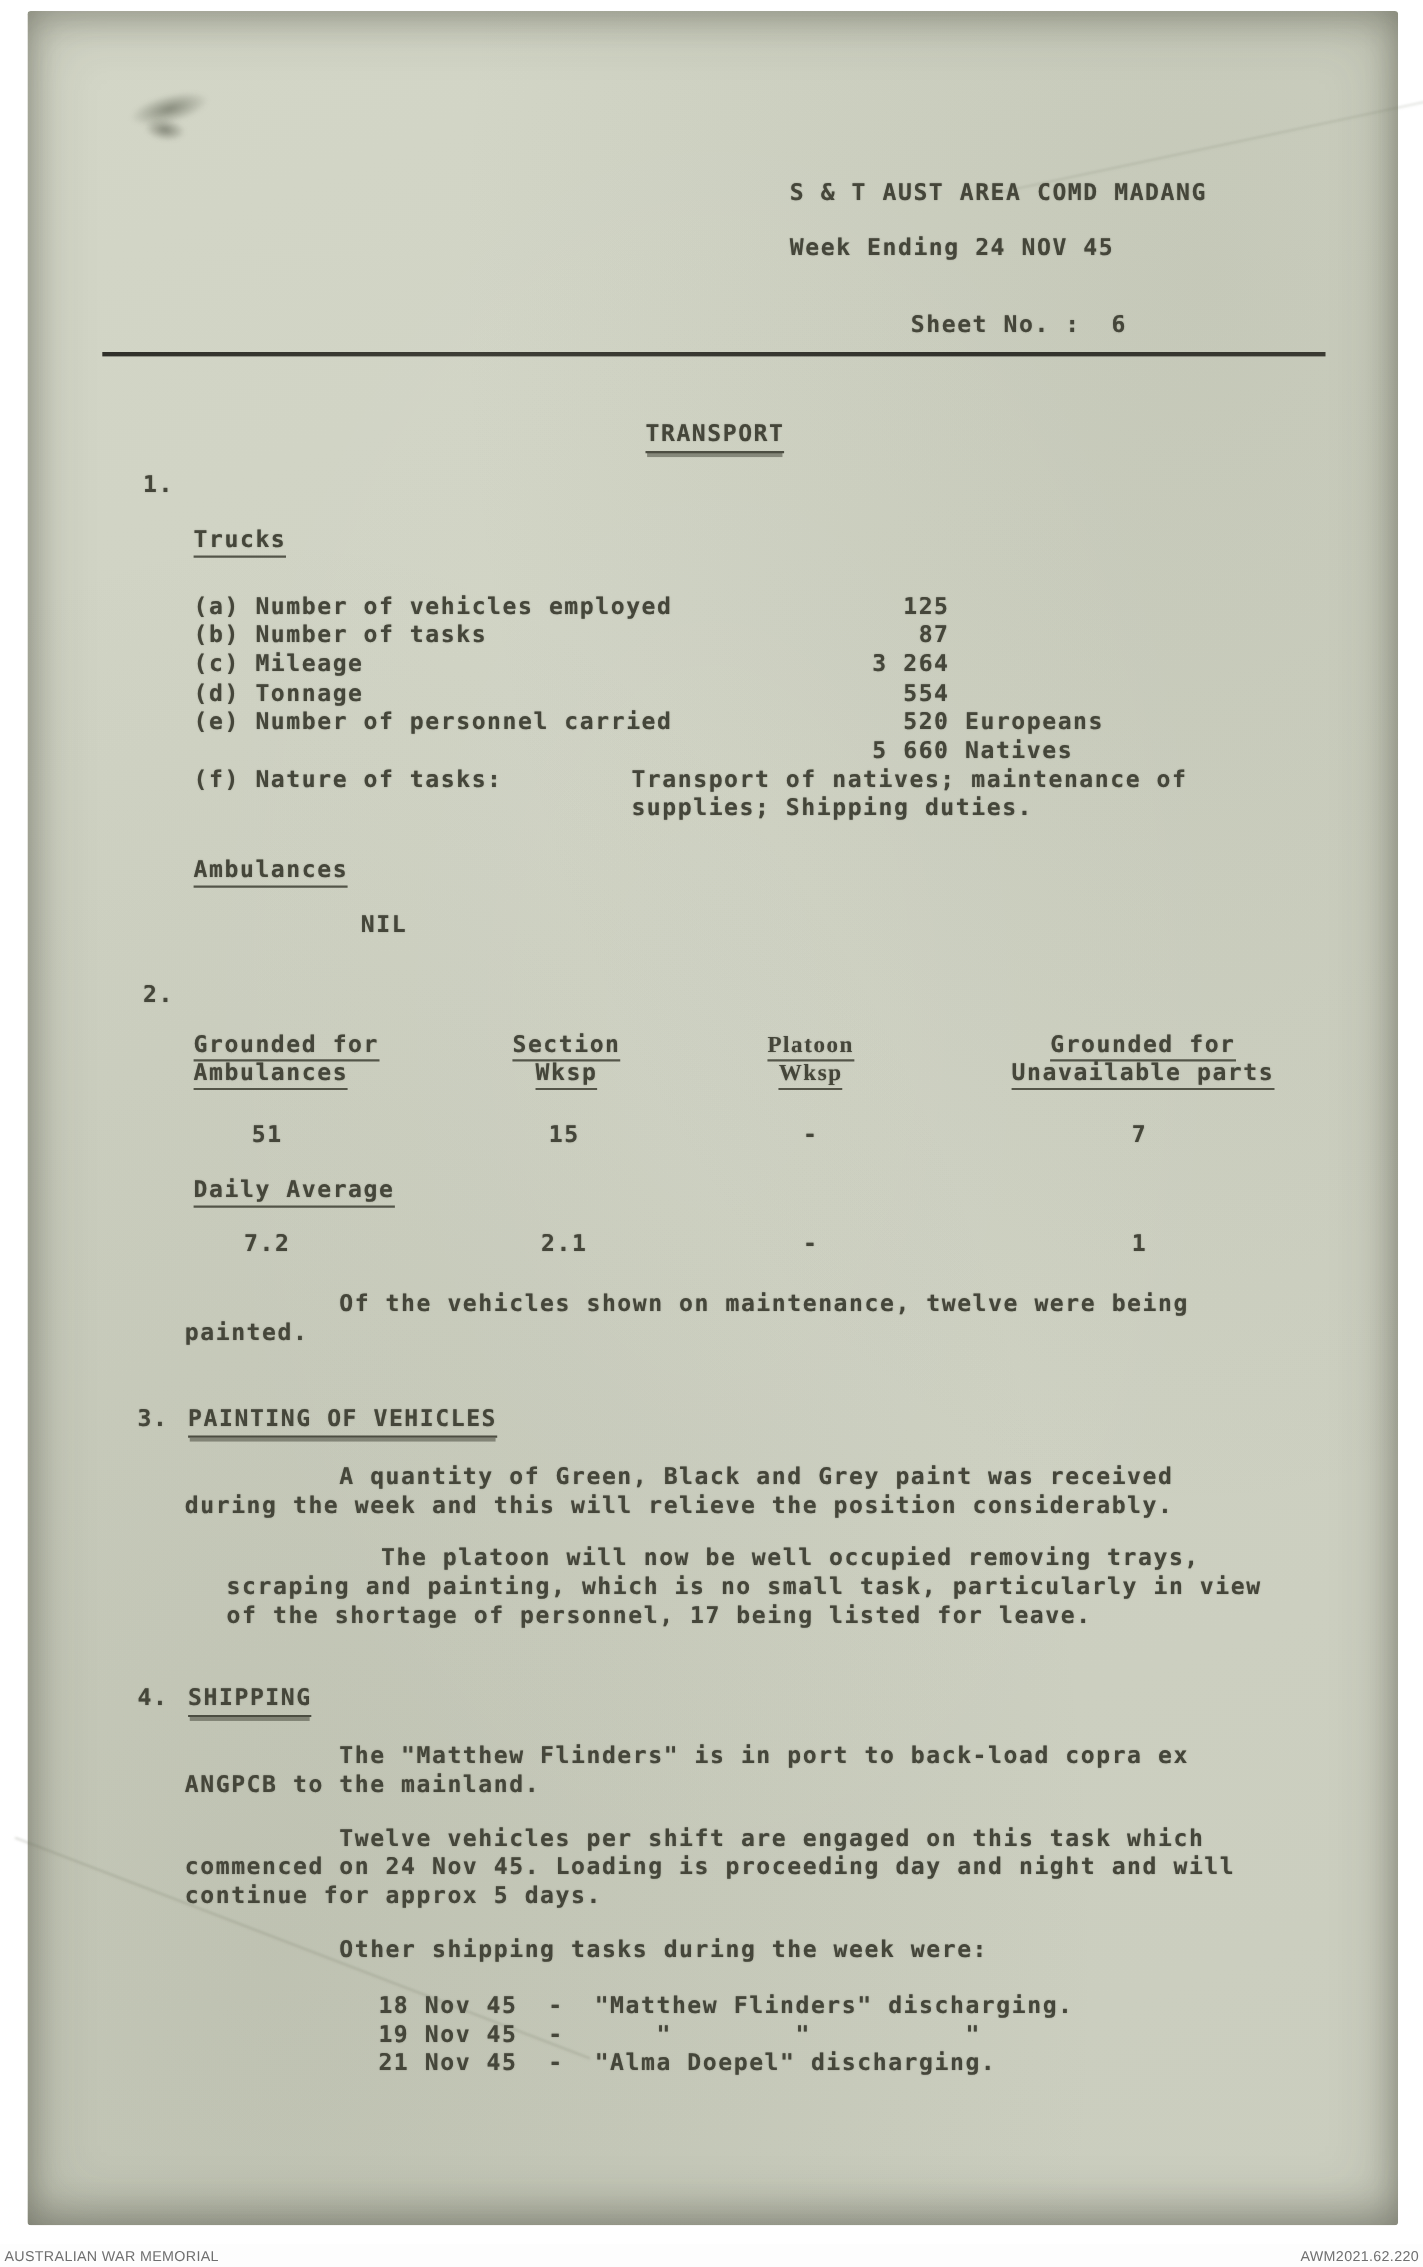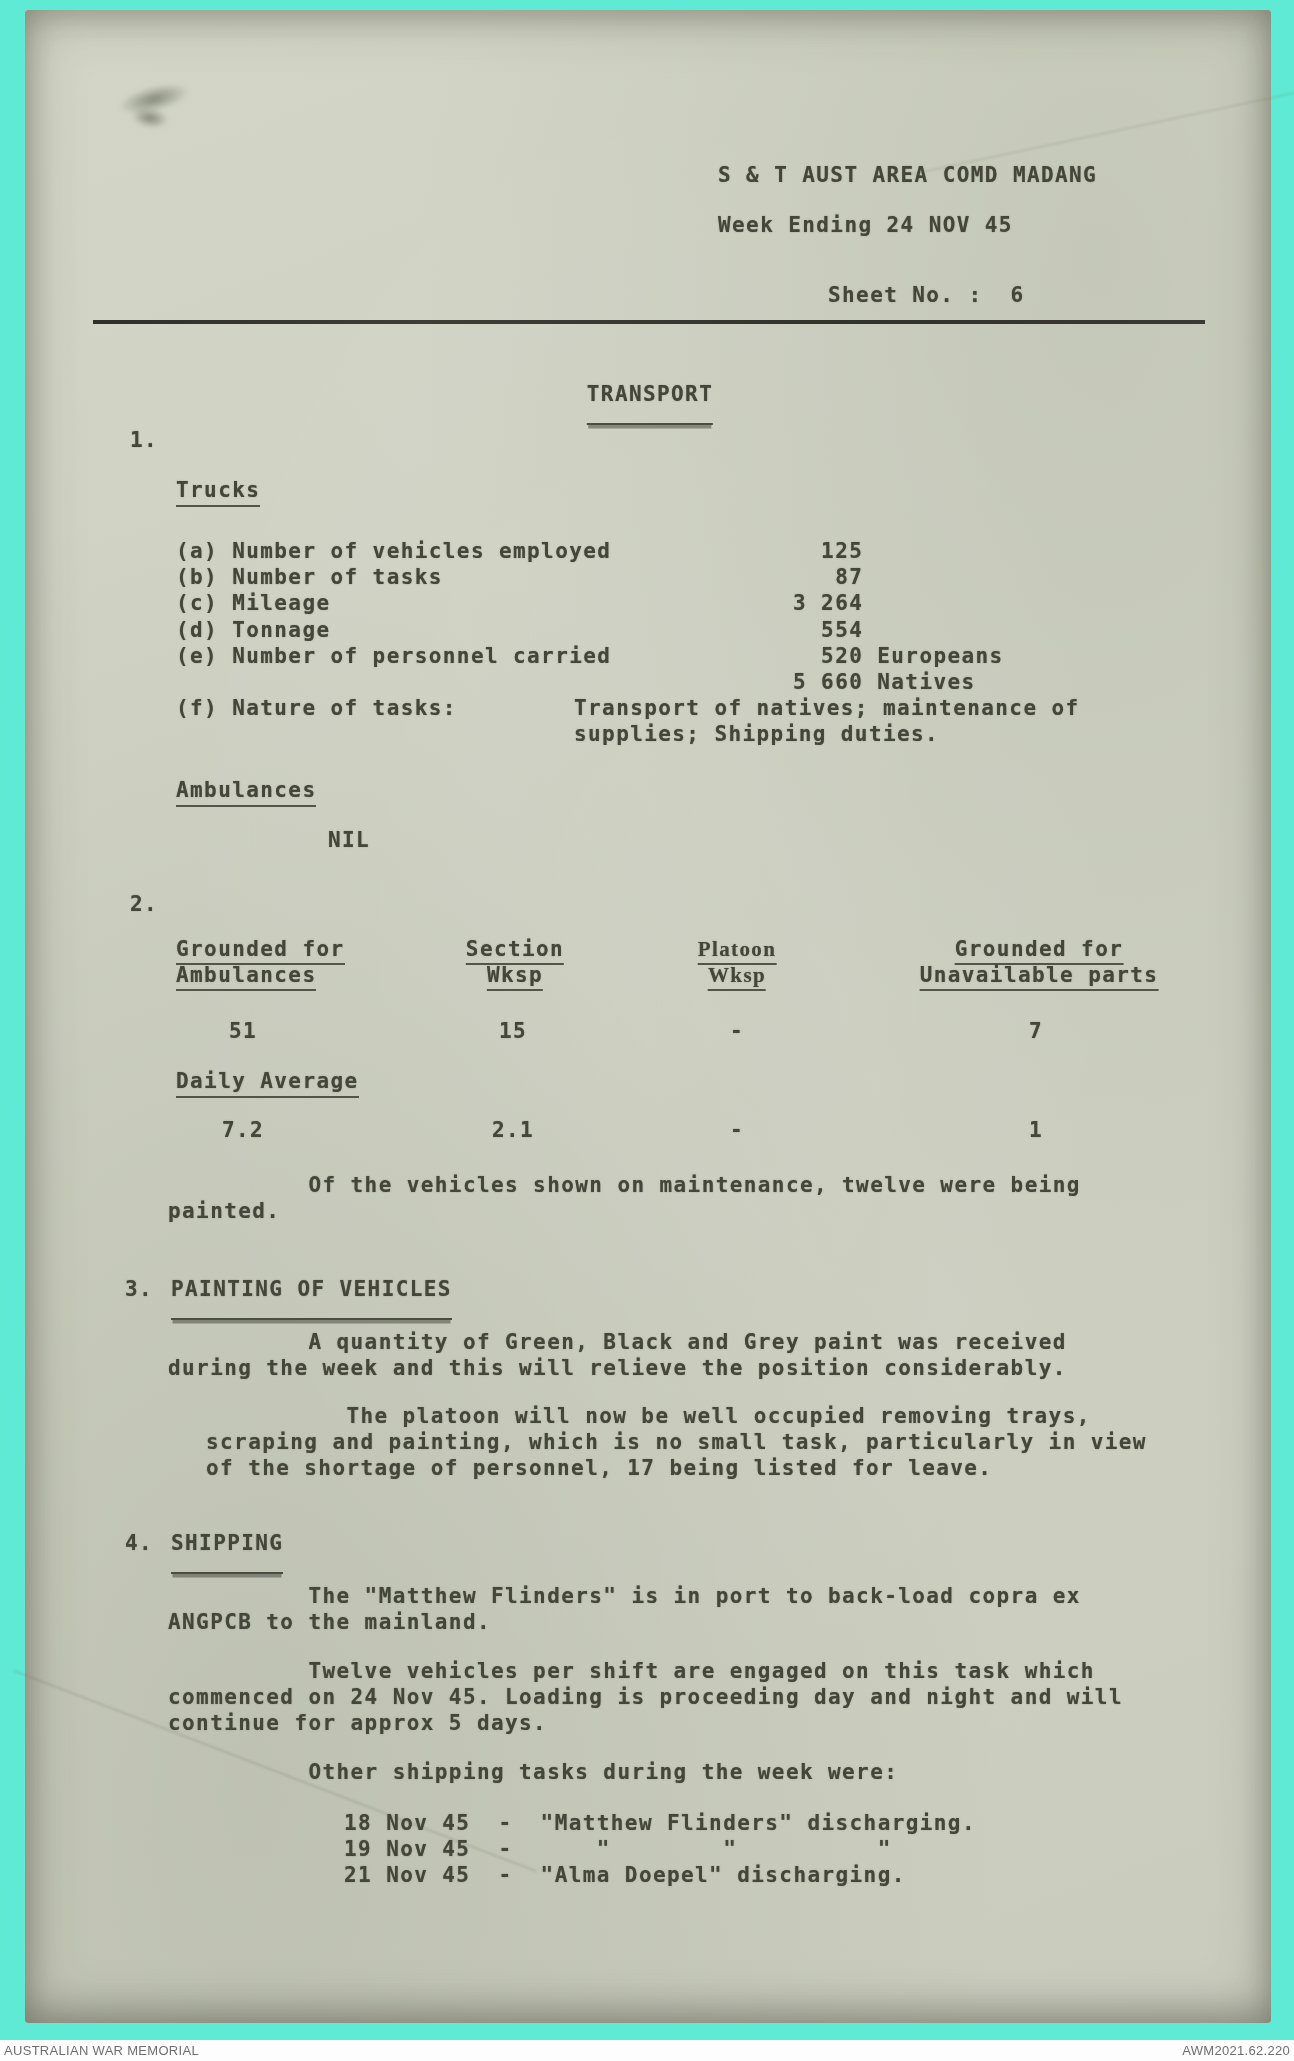--- a/index.html
+++ b/index.html
@@ -1,33 +1,33 @@
 <!DOCTYPE html>
 <html><head>
 <meta charset="utf-8">
 <style>
   html,body{margin:0;padding:0;background:#000;}
-  #stage{position:relative;width:1294px;height:2061px;background:#5eead4;overflow:hidden;
+  #stage{position:relative;width:1294px;height:2061px;background:#ffffff;overflow:hidden;
          font-family:"DejaVu Sans Mono", monospace;}
   .paper{position:absolute;left:25px;top:10px;width:1246px;height:2013px;border-radius:3px;
     background:
       radial-gradient(ellipse at 18% 88%, rgba(120,125,104,.16), transparent 52%),
       radial-gradient(ellipse at 86% 12%, rgba(128,133,112,.14), transparent 45%),
       radial-gradient(ellipse at 50% 45%, rgba(255,255,255,.05), transparent 60%),
       linear-gradient(160deg,#d3d6c7 0%, #cfd2c3 40%, #cACDbe 100%);
     box-shadow: inset 0 0 60px rgba(45,48,35,.28),
                 inset 0 -14px 30px rgba(40,42,30,.22),
                 inset 0 12px 24px rgba(40,42,30,.14);}
   .tw{position:absolute;white-space:pre;color:#45463a;font-weight:bold;
       font-size:21px;letter-spacing:1.4px;line-height:26px;
       text-shadow:0 0 1.2px rgba(69,70,58,.55);}
   .lh262{line-height:26.2px;}
   .ctr{transform:translateX(-50%);text-align:center;}
   .u1{border-bottom:2.5px solid rgba(62,63,52,.85);padding-bottom:2px;}
-  .u2{border-bottom:2.5px solid rgba(62,63,52,.9);padding-bottom:16px;
+  .u2{border-bottom:2.5px solid rgba(62,63,52,.9);padding-bottom:3px;
       box-shadow:0 5px 0 -1.5px rgba(62,63,52,.5);}
   .rule{position:absolute;left:93px;top:320px;width:1112px;height:4px;
         background:linear-gradient(90deg,#30302a,#3e3e36 30%,#32322c 70%,#3a3a32);
         filter:blur(.4px);}
   .smudge{position:absolute;border-radius:50%;filter:blur(2px);}
   .sm1{left:92px;top:76px;width:74px;height:26px;transform:rotate(-14deg);
        background:radial-gradient(ellipse,rgba(70,75,60,.55),transparent 70%);}
   .sm2{left:106px;top:98px;width:38px;height:20px;transform:rotate(8deg);
        background:radial-gradient(ellipse,rgba(52,55,42,.5),transparent 70%);}
   .crease{position:absolute;left:-30px;top:1760px;width:560px;height:2px;

